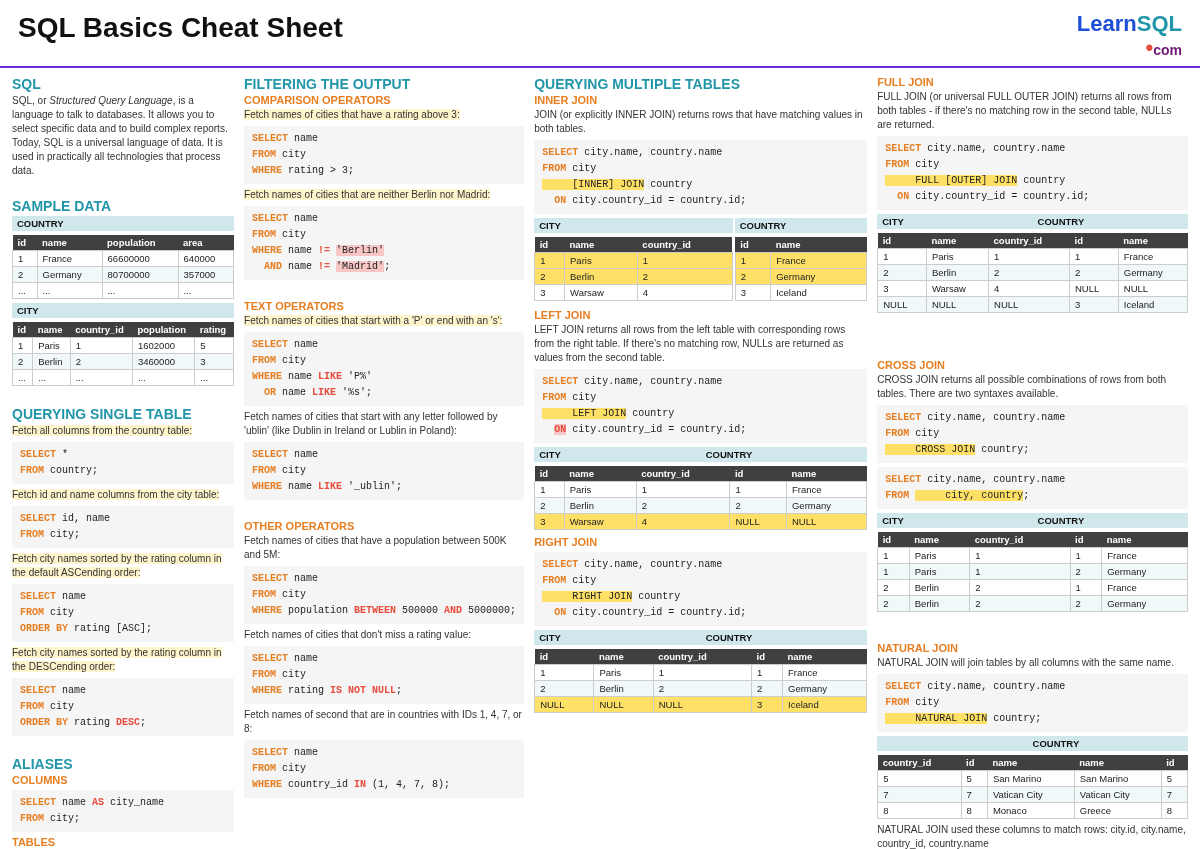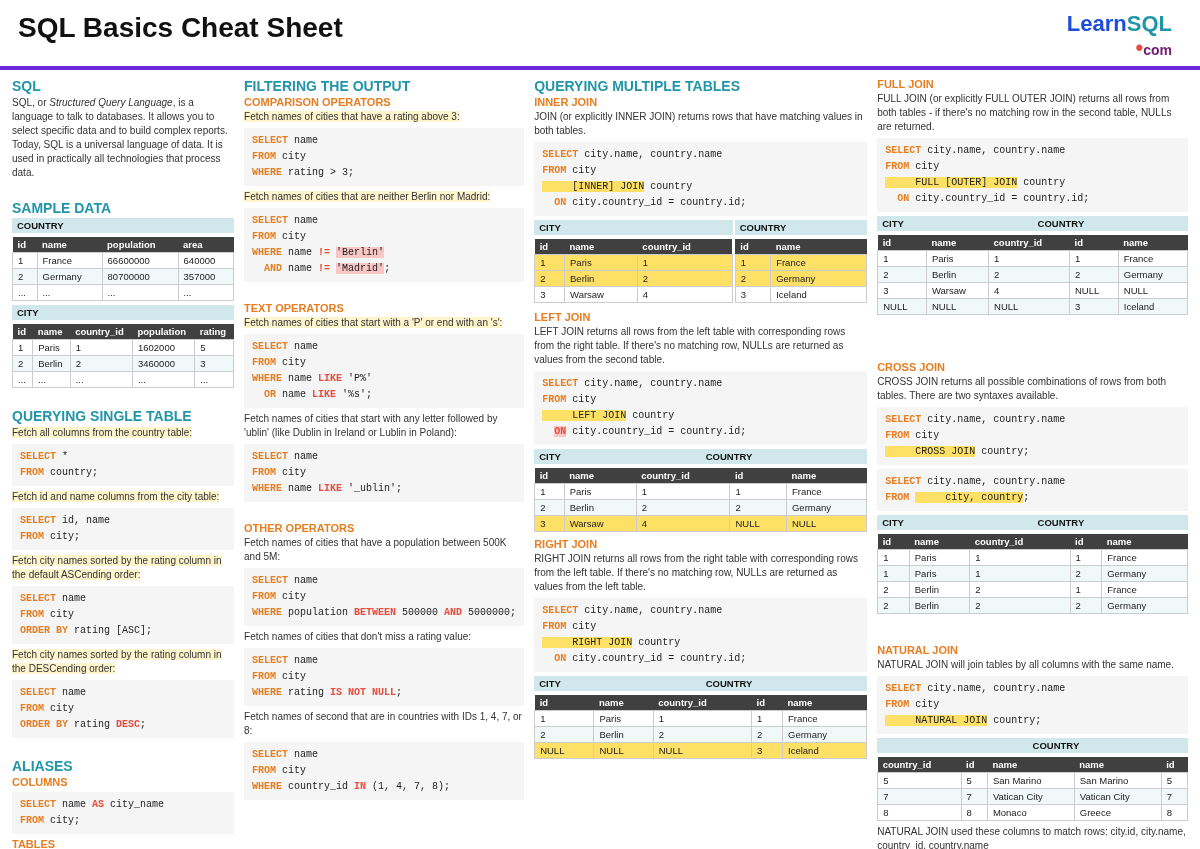--- a/index.html
+++ b/index.html
@@ -15,22 +15,22 @@
     .main-container {
       display: flex;
       flex-direction: column;
       min-height: 849px;
     }
 
     .header {
       display: flex;
       justify-content: space-between;
       align-items: flex-start;
-      padding: 12px 28px 6px 18px;
-      border-bottom: 4px solid #6d28d9;
+      padding: 12px 18px 6px 18px;
+      border-bottom: 2px solid #6d28d9;
     }
 
     .header-title {
       font-size: 28px;
       font-weight: bold;
       color: #111;
     }
 
     .logo {
       text-align: right;
@@ -428,21 +428,20 @@
                   <td>Warsaw</td>
                   <td>4</td>
                   <td>NULL</td>
                   <td>NULL</td>
                 </tr>
             </tbody>
           </table>
         </div>
 
         <div class="sub-title" style="margin-top:6px;">RIGHT JOIN</div>
-        <div class="text-block">RIGHT JOIN returns all rows from the right table with corresponding rows from the left table. If there's no matching row, NULLs are returned as values from the left table.</div>
         <div class="code-block"><span class="kw">SELECT</span> city.name, country.name
 <span class="kw">FROM</span> city
 <span class="hl">RIGHT JOIN</span> country
   <span class="kw">ON</span> city.country_id = country.id;</div>
         <div>
           <div style="display:flex;gap:0;">
             <span class="table-label" style="flex:1;">CITY</span>
             <span class="table-label" style="flex:1;">COUNTRY</span>
           </div>
           <table class="data-table">
@@ -481,21 +480,21 @@
           </table>
         </div>
 
       </div>
     </div>
 
     <div class="col" style="flex:1.4;">
 
       <div class="section-block">
         <div class="sub-title">FULL JOIN</div>
-        <div class="text-block">FULL JOIN (or explicitly FULL OUTER JOIN) returns all rows from both tables - if there's no matching row in the second table, NULLs are returned.</div>
+        <div class="text-block">FULL JOIN (or universal FULL OUTER JOIN) returns all rows from both tables - if there's no matching row in the second table, NULLs are returned.</div>
         <div class="code-block"><span class="kw">SELECT</span> city.name, country.name
 <span class="kw">FROM</span> city
 <span class="hl">FULL [OUTER] JOIN</span> country
   <span class="kw">ON</span> city.country_id = country.id;</div>
         <div>
           <div style="display:flex;gap:0;">
             <span class="table-label" style="flex:1;">CITY</span>
             <span class="table-label" style="flex:1;">COUNTRY</span>
           </div>
           <table class="data-table">

